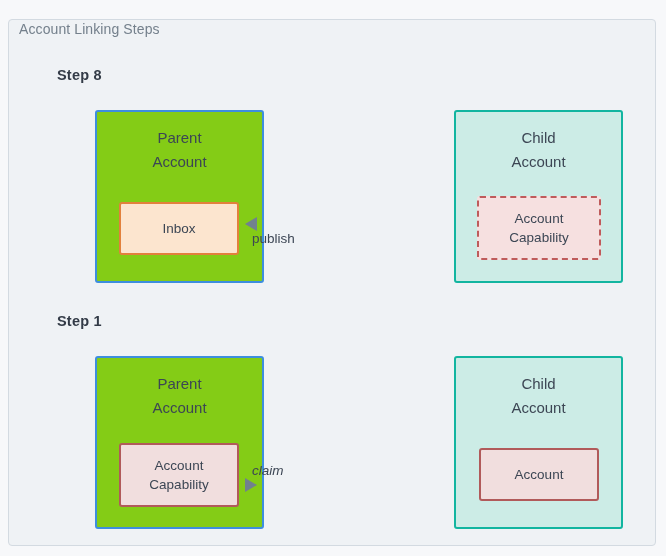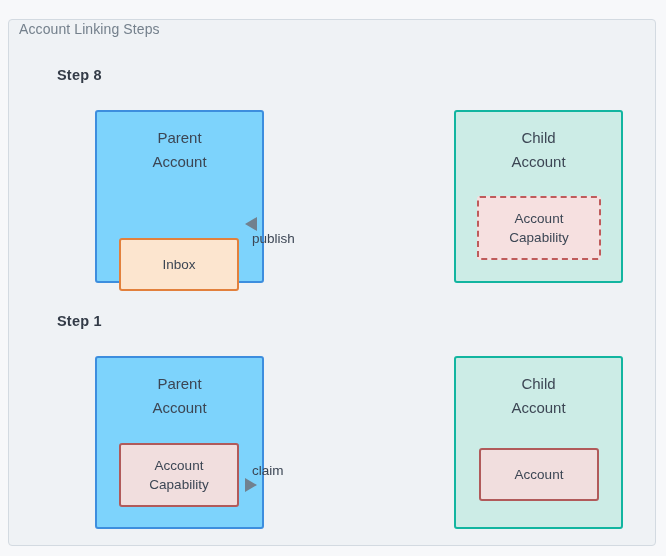--- a/index.html
+++ b/index.html
@@ -63,21 +63,21 @@
     left: 0;
     right: 0;
     top: 14px;
     text-align: center;
     font-size: 15px;
     line-height: 24px;
     color: #3c4654;
     white-space: pre-line;
   }
   .parent-box {
-    background: #7dd3fc;
+    background: #84cc16;
     border-color: #3d8ede;
   }
   .child-box {
     background: #ccece6;
     border-color: #12b5a0;
   }
 
   
   #parent-box-step1 { left: 86px;  top: 90px;  width: 169px; height: 173px; }
   #child-box-step1  { left: 445px; top: 90px;  width: 169px; height: 173px; }
@@ -95,21 +95,20 @@
     text-align: center;
     border-radius: 3px;
     font-size: 13.5px;
     line-height: 19px;
     color: #3c4654;
     white-space: pre-line;
   }
   .node-inbox {
     background: #fce5cf;
     border: 2px solid #e2803c;
-    margin-top: 36px;
   }
   .node-capability-dashed {
     background: #f6e0e0;
     border: 2px dashed #bf5b5b;
   }
   .node-capability-solid {
     background: #f1dede;
     border: 2px solid #b15a5a;
   }
   .node-account-solid {
@@ -125,21 +124,21 @@
   
   .connector {
     position: absolute;
     height: 24px;
     display: flex;
     align-items: flex-start;
     pointer-events: none;
     flex-direction: column;
   }
   #connector-publish { left: 236px; top: 197px; width: 236px; }
-  #connector-claim   { left: 236px; top: 443px; width: 238px; }
+  #connector-claim   { left: 236px; top: 443px; width: 238px; font-style: italic; }
 
   .conn-line {
     flex: 1 1 auto;
     height: 3px;
     background: #71818f;
   }
   .conn-label {
     font-size: 13.5px;
     color: #3c4654;
     padding: 0 7px;

